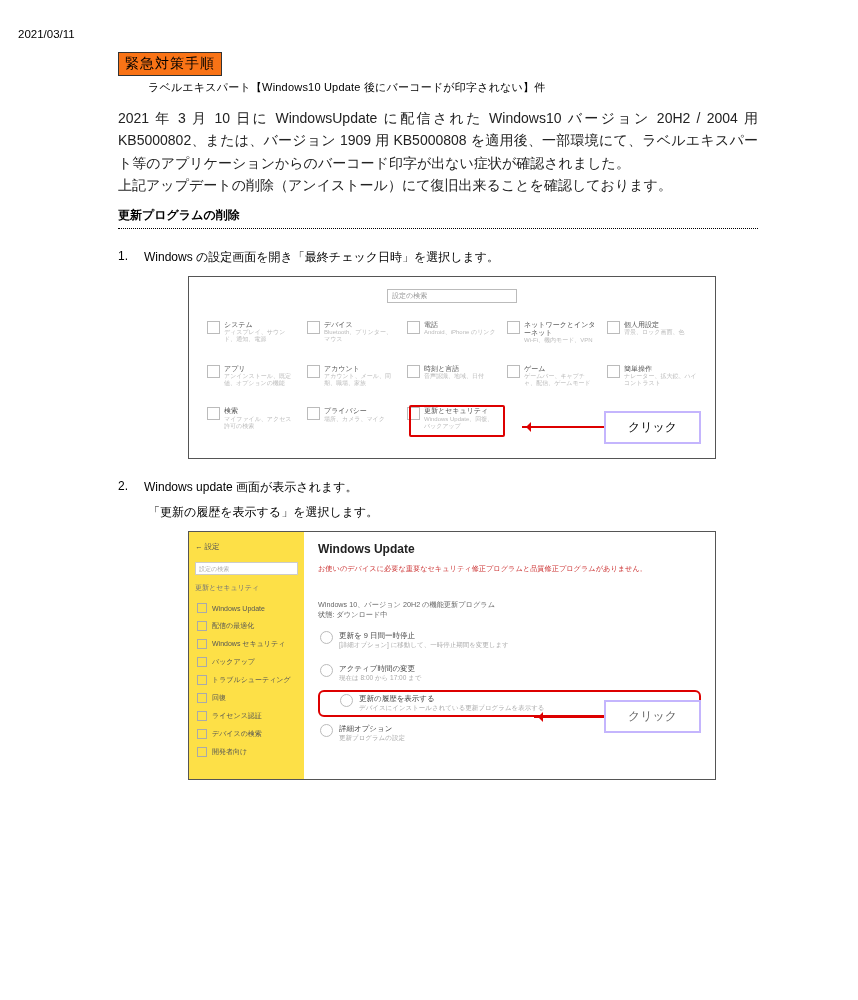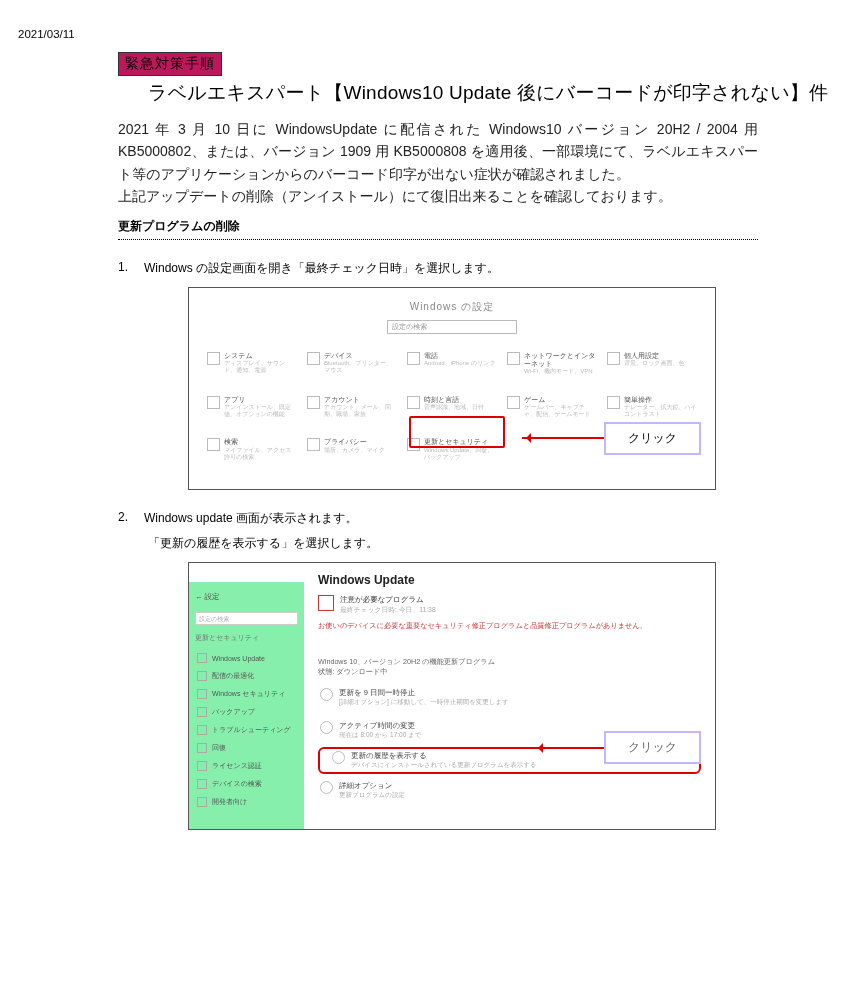--- a/index.html
+++ b/index.html
@@ -12,28 +12,28 @@
     background: #fff;
     font-size: 11.5px;
   }
   .date {
     padding-right: 90px;
     margin: 2px 0 12px;
   }
   .badge {
     display: inline-block;
     border: 1px solid #333;
-    background: #be185d;
+    background: #f97316;
     padding: 2px 6px;
     margin-left: 100px;
     font-size: 14px;
     letter-spacing: 1px;
   }
   h1.subtitle {
-    font-size: 19px;
+    font-size: 11px;
     margin: 4px 0 4px 130px;
     font-weight: normal;
     letter-spacing: 0.2px;
   }
   .intro {
     margin: 12px 0 10px 100px;
     max-width: 640px;
     line-height: 1.6;
     font-size: 14px;
     color: #222;
@@ -139,24 +139,23 @@
     background: #fff;
     position: relative;
     padding: 0;
     box-sizing: border-box;
     display: flex;
     font-size: 8px;
     color: #666;
   }
   .sidebar {
     width: 115px;
-    background: #86efac;
+    background: #fde047;
     padding: 10px 6px 18px;
     box-sizing: border-box;
-    margin-top: 19px;
   }
   .sidebar .back { font-size: 7.5px; margin-bottom: 10px; color:#555; }
   .sidebar-search {
     height: 13px; border:1px solid #ccc; background:#fff; margin-bottom:8px;
     font-size:6px; color:#aaa; padding:0 3px; line-height:12px; box-sizing:border-box;
   }
   .side-head { font-size: 7px; margin: 4px 0 6px; color:#777; }
   .side-item {
     display:flex; gap:5px; align-items:center;
     font-size:7px; color:#555; padding:4px 2px;
@@ -176,21 +175,21 @@
   }
   .red-note { color:#c33; font-size:7.2px; margin:2px 0 26px; }
   .sub-note { color:#666; font-size:7.2px; margin:2px 0 4px; line-height:1.4; }
   .opt { display:flex; gap:6px; padding:5px 0; border:2px solid transparent; }
   .opt-ico { width:11px; height:11px; border:1px solid #bbb; border-radius:50%; flex:none; }
   .opt-text .ol1 { color:#444; font-size:7.5px; }
   .opt-text .ol2 { color:#aaa; font-size:6.5px; }
   .red-rounded {
     border: 2px solid #d00;
     border-radius: 6px;
-    padding: 2px 12px;
+    padding: 2px 20px;
   }
 </style>
 </head>
 <body>
 
 
 
 <div class="date">2021/03/11</div>
 
 <span class="badge">緊急対策手順</span>
@@ -204,21 +203,20 @@
 
 <h2 class="section">更新プログラムの削除</h2>
 
 
 <div class="step">
   <span class="step-num">1.</span>
   <span>Windows の設定画面を開き「最終チェック日時」を選択します。</span>
 </div>
 
 <div class="shot">
-  <div class="shot-title">Windows の設定</div>
   <div class="shot-search">設定の検索</div>
   <div class="tiles">
     <div class="tile">
         <div class="tile-ico"></div>
         <div class="tile-text">
           <div class="tl1">システム</div>
           <div class="tl2">ディスプレイ、サウンド、通知、電源</div>
         </div>
       </div>
     <div class="tile">
@@ -357,27 +355,20 @@
         <div class="side-ico"></div>
         <span>デバイスの検索</span>
       </div>
     <div class="side-item">
         <div class="side-ico"></div>
         <span>開発者向け</span>
       </div>
   </div>
   <div class="main">
     <h3>Windows Update</h3>
-    <div class="attn">
-      <div class="attn-ico"></div>
-      <div>
-        <div>注意が必要なプログラム</div>
-        <div style="color:#aaa;font-size:6.8px;">最終チェック日時: 今日、11:38</div>
-      </div>
-    </div>
     <div class="red-note">お使いのデバイスに必要な重要なセキュリティ修正プログラムと品質修正プログラムがありません。</div>
     <div class="sub-note">
       <div>Windows 10、バージョン 20H2 の機能更新プログラム</div>
       <div>状態: ダウンロード中</div>
     </div>
     <div class="opt">
         <div class="opt-ico"></div>
         <div class="opt-text">
           <div class="ol1">更新を 9 日間一時停止</div>
           <div class="ol2">[詳細オプション] に移動して、一時停止期間を変更します</div>

